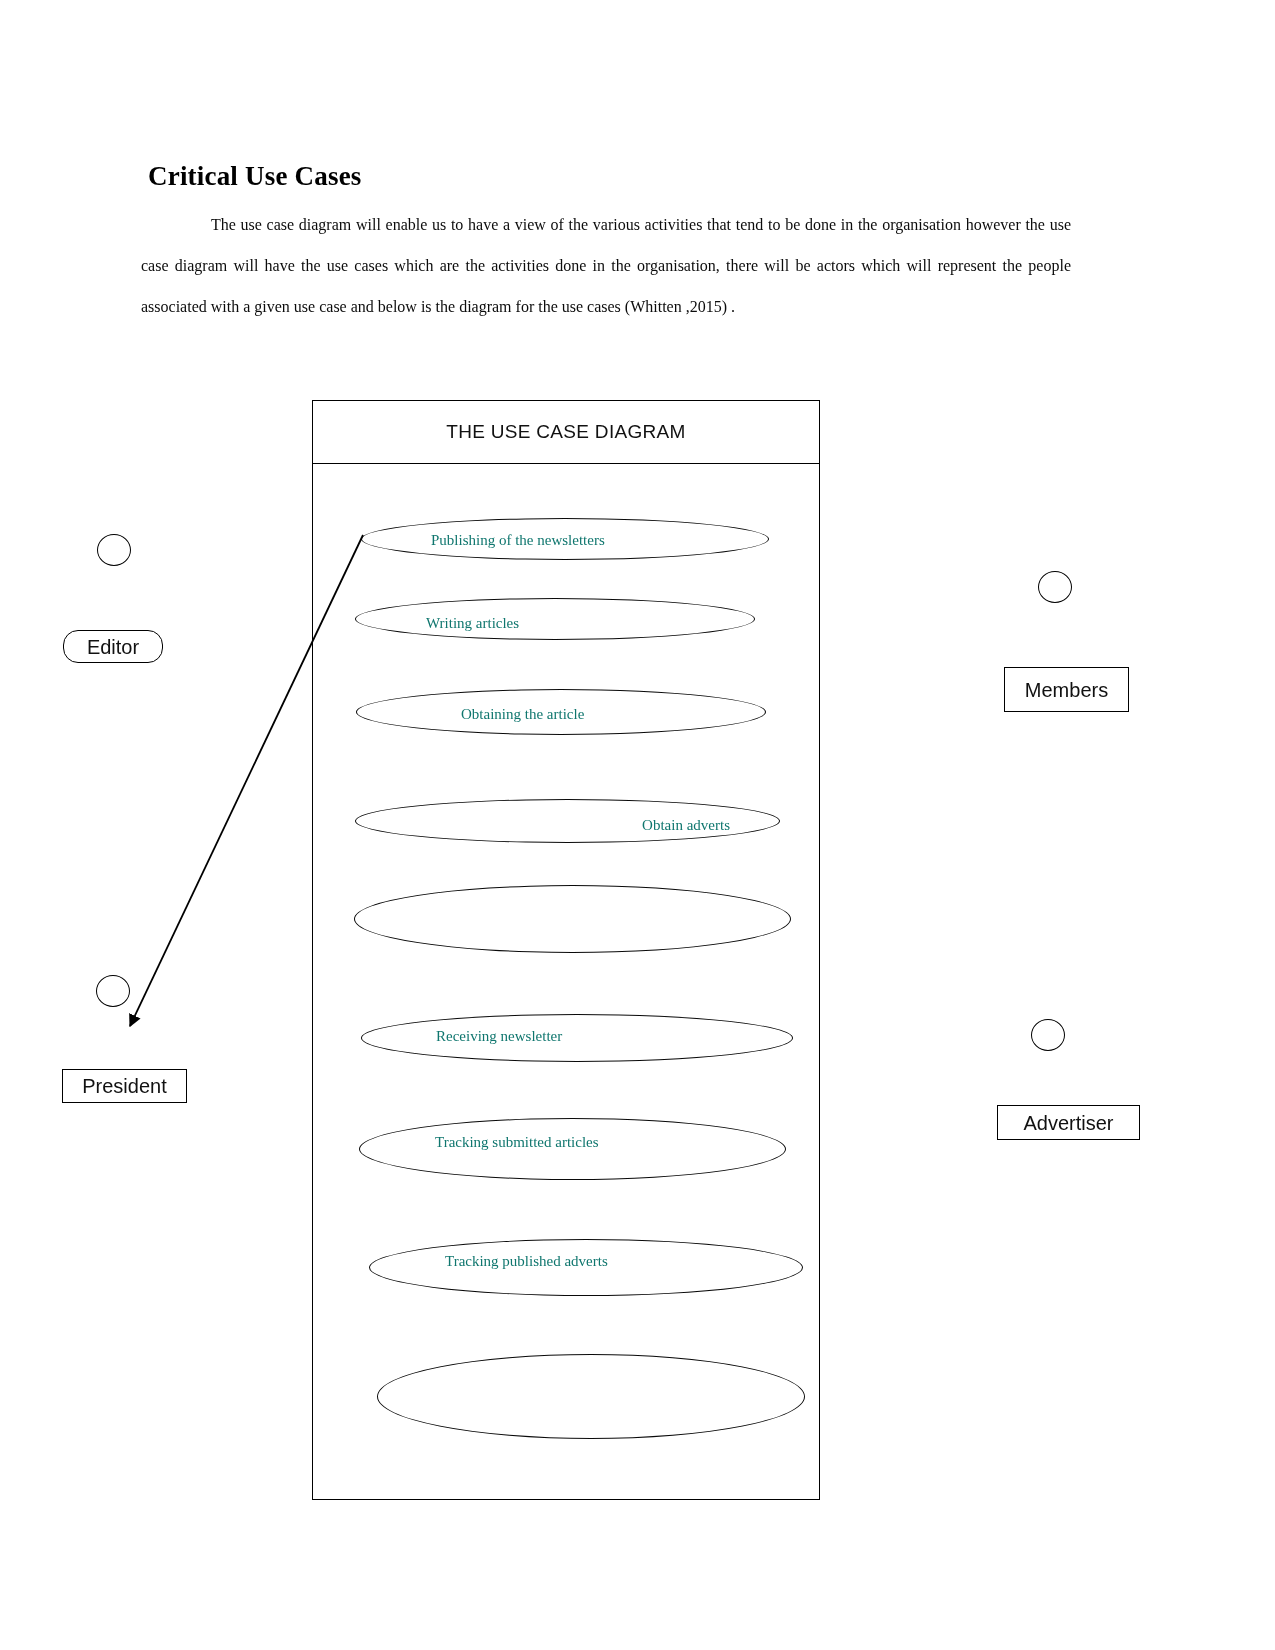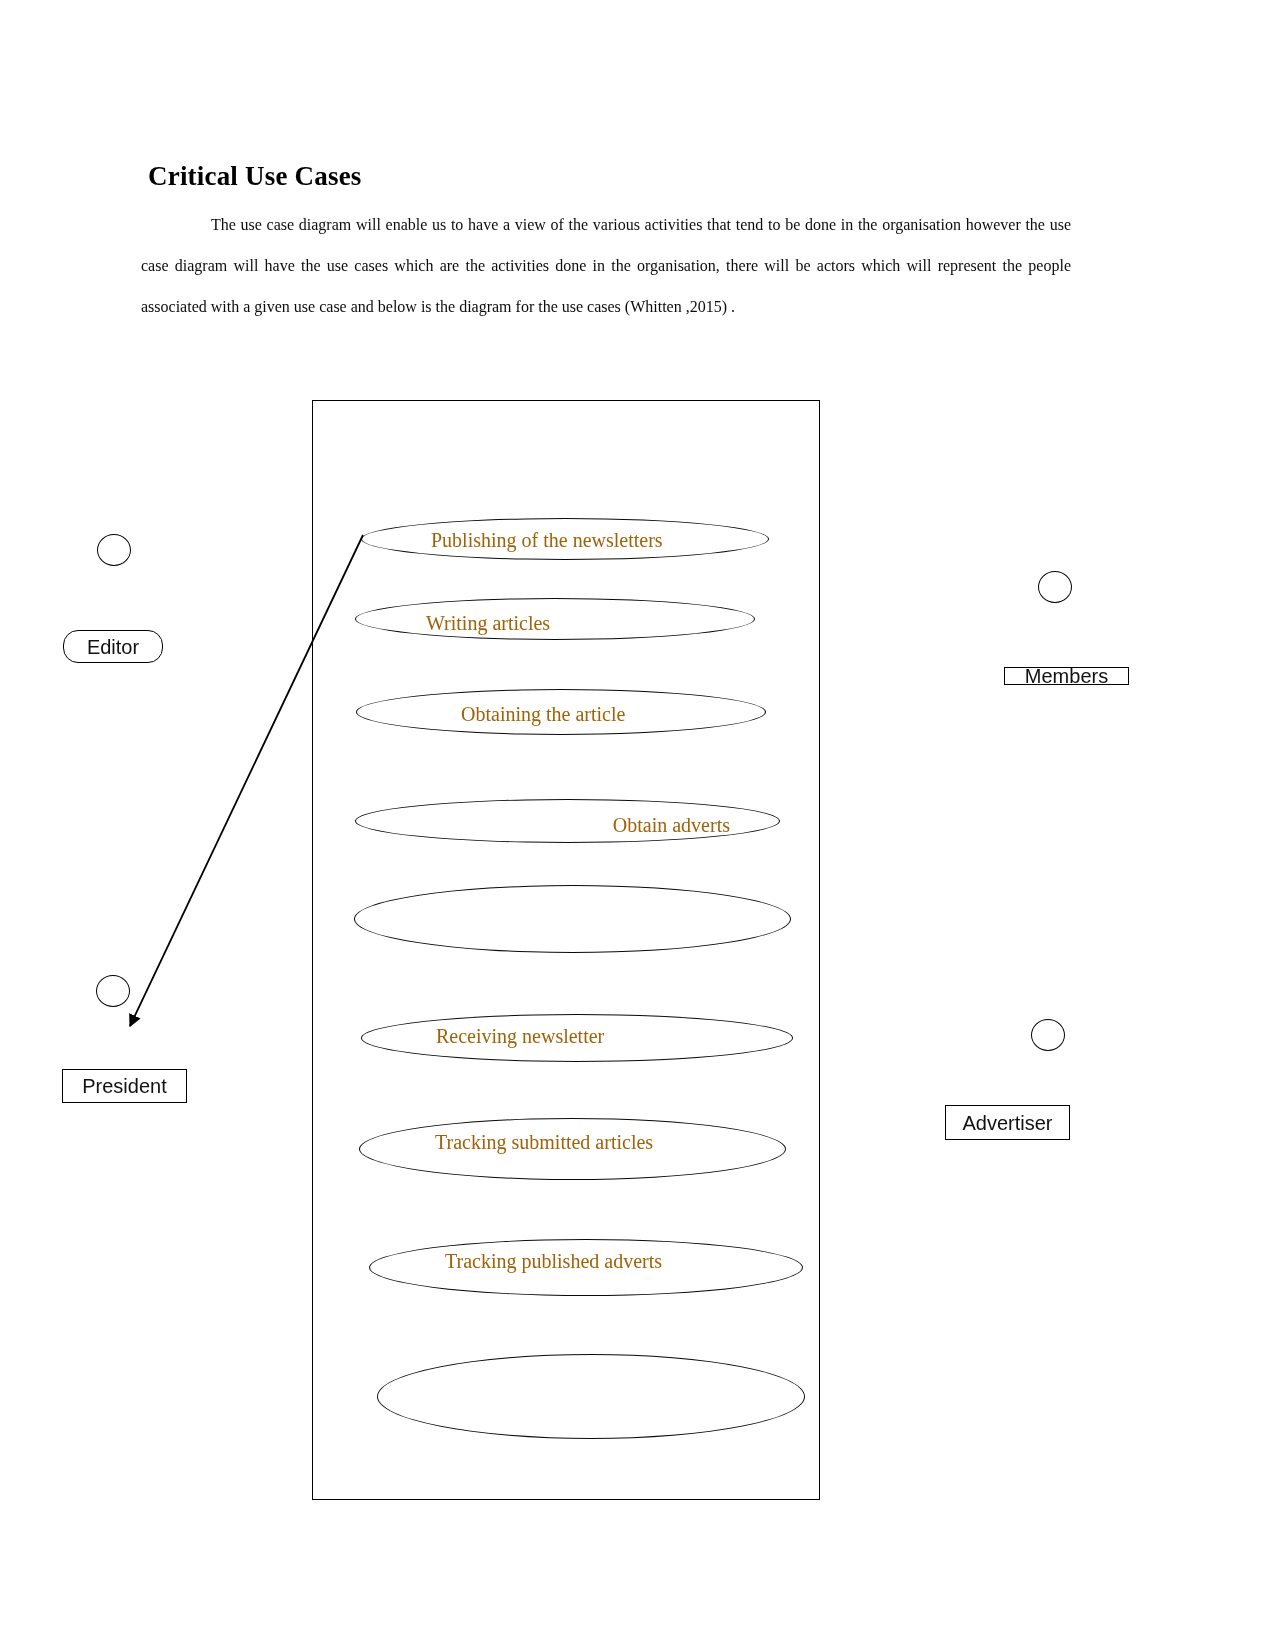--- a/index.html
+++ b/index.html
@@ -73,23 +73,23 @@
   .usecase {
     position: absolute;
     box-sizing: border-box;
     border: 1.4px solid #0a0a0a;
     border-radius: 50%;
     background: transparent;
   }
   .usecase-label {
     position: absolute;
     font-family: "Liberation Serif", serif;
-    font-size: 20px;
+    font-size: 15px;
     line-height: 28px;
-    color: #a16207;
+    color: #0f766e;
     white-space: pre-line;
     text-align: left;
   }
 
   
   .actor-head {
     position: absolute;
     box-sizing: border-box;
     border: 1.8px solid #000000;
     border-radius: 50%;
@@ -122,20 +122,23 @@
 </style>
 </head>
 <body>
 
 <h1 id="doc-heading">Critical Use Cases</h1>
 
 <p id="doc-paragraph">The use case diagram will enable us to have a view of the various activities that tend to be done in the organisation however the use case diagram will have the use cases which are the activities done in the organisation, there will be actors which will represent the people associated with a given use case and below is the diagram for the use cases (Whitten ,2015) .</p>
 
 <div id="diagram-frame">
 
+  <div id="diagram-title-bar">
+    <span id="diagram-title">THE USE CASE DIAGRAM</span>
+  </div>
 
   <div class="usecase" style="left:48px; top:117px; width:408px; height:42px;"></div>
   <div class="usecase-label" style="left:118px; top:125px; width:300px;">Publishing of the newsletters</div>
 
   <div class="usecase" style="left:42px; top:197px; width:400px; height:42px;"></div>
   <div class="usecase-label" style="left:113px; top:208px; width:300px;">Writing articles</div>
 
   <div class="usecase" style="left:43px; top:288px; width:410px; height:46px;"></div>
   <div class="usecase-label" style="left:108px; top:299px; width:300px;margin-left:40px;">Obtaining the article</div>
 
@@ -161,26 +164,26 @@
 <div class="actor-box" style="left:63px; top:630px; width:100px; height:33px;border-radius:15px;">
   <span class="actor-box-label">Editor</span>
 </div>
 
 <div class="actor-head" style="left:96px; top:975px; width:34px; height:32px;"></div>
 <div class="actor-box" style="left:62px; top:1069px; width:125px; height:34px;">
   <span class="actor-box-label">President</span>
 </div>
 
 <div class="actor-head" style="left:1038px; top:571px; width:34px; height:32px;"></div>
-<div class="actor-box" style="left:1004px; top:667px; width:125px; height:18px;">
+<div class="actor-box" style="left:1004px; top:667px; width:125px; height:45px;">
   <span class="actor-box-label">Members</span>
 </div>
 
 <div class="actor-head" style="left:1031px; top:1019px; width:34px; height:32px;"></div>
-<div class="actor-box" style="left:945px; top:1105px; width:125px; height:35px;">
+<div class="actor-box" style="left:997px; top:1105px; width:143px; height:35px;">
   <span class="actor-box-label">Advertiser</span>
 </div>
 
 <svg id="assoc-layer" viewBox="0 0 1275 1650" xmlns="http://www.w3.org/2000/svg">
   <defs>
     <marker id="arrow-head" viewBox="0 0 10 10" refX="9" refY="5" markerWidth="7" markerHeight="7" orient="auto-start-reverse">
       <path d="M 0 0 L 10 5 L 0 10 z" fill="#000000"></path>
     </marker>
   </defs>
   <line x1="363" y1="535" x2="130" y2="1026" stroke="#000000" stroke-width="1.8" marker-end="url(#arrow-head)"></line>

